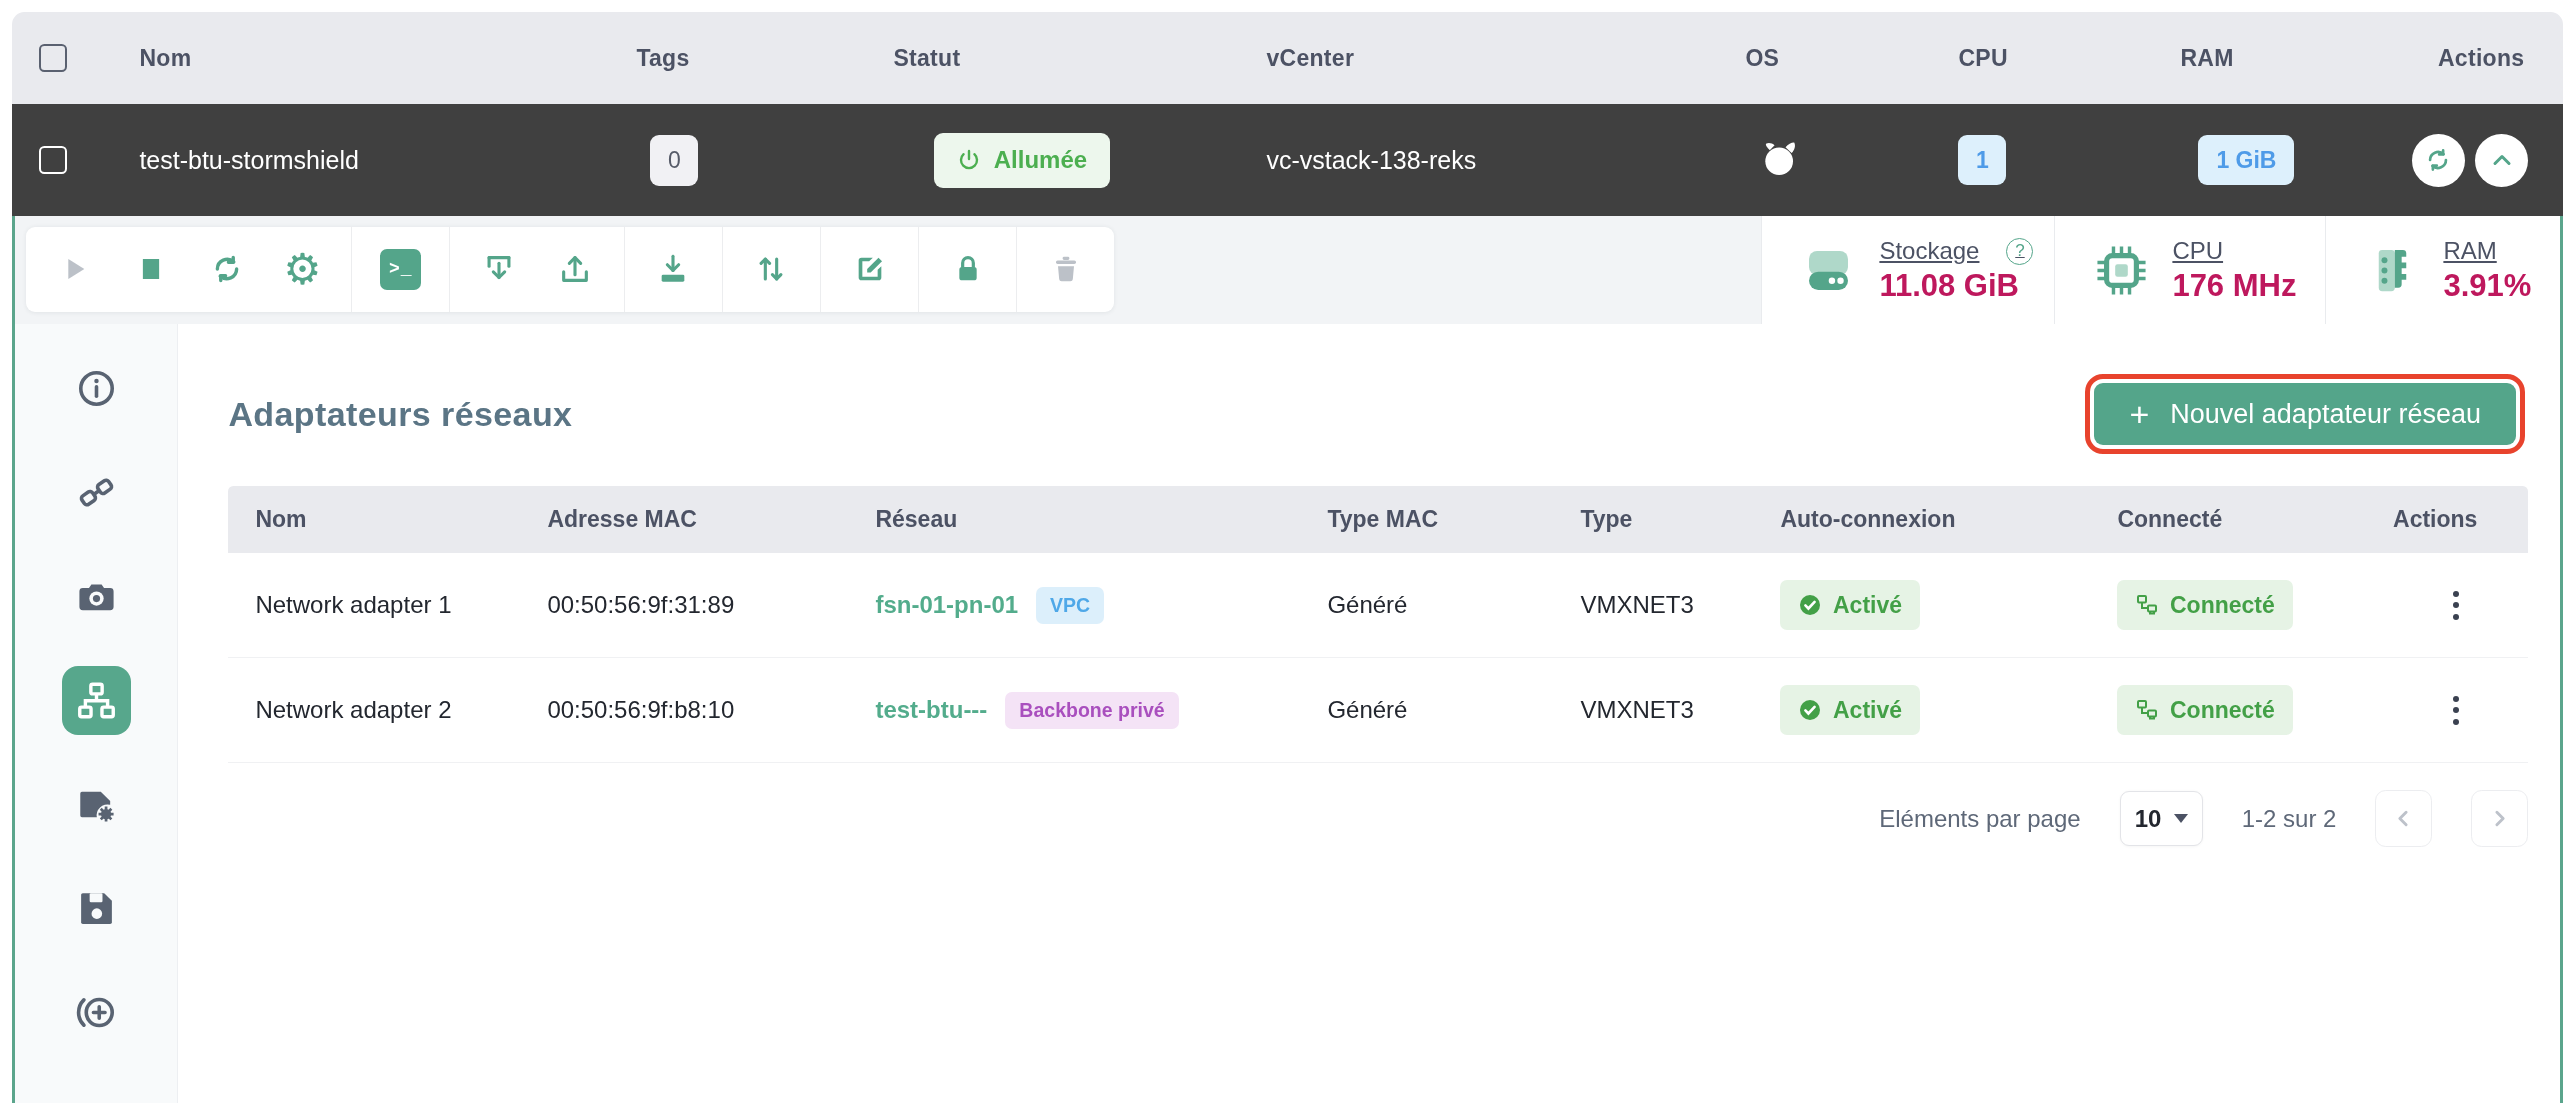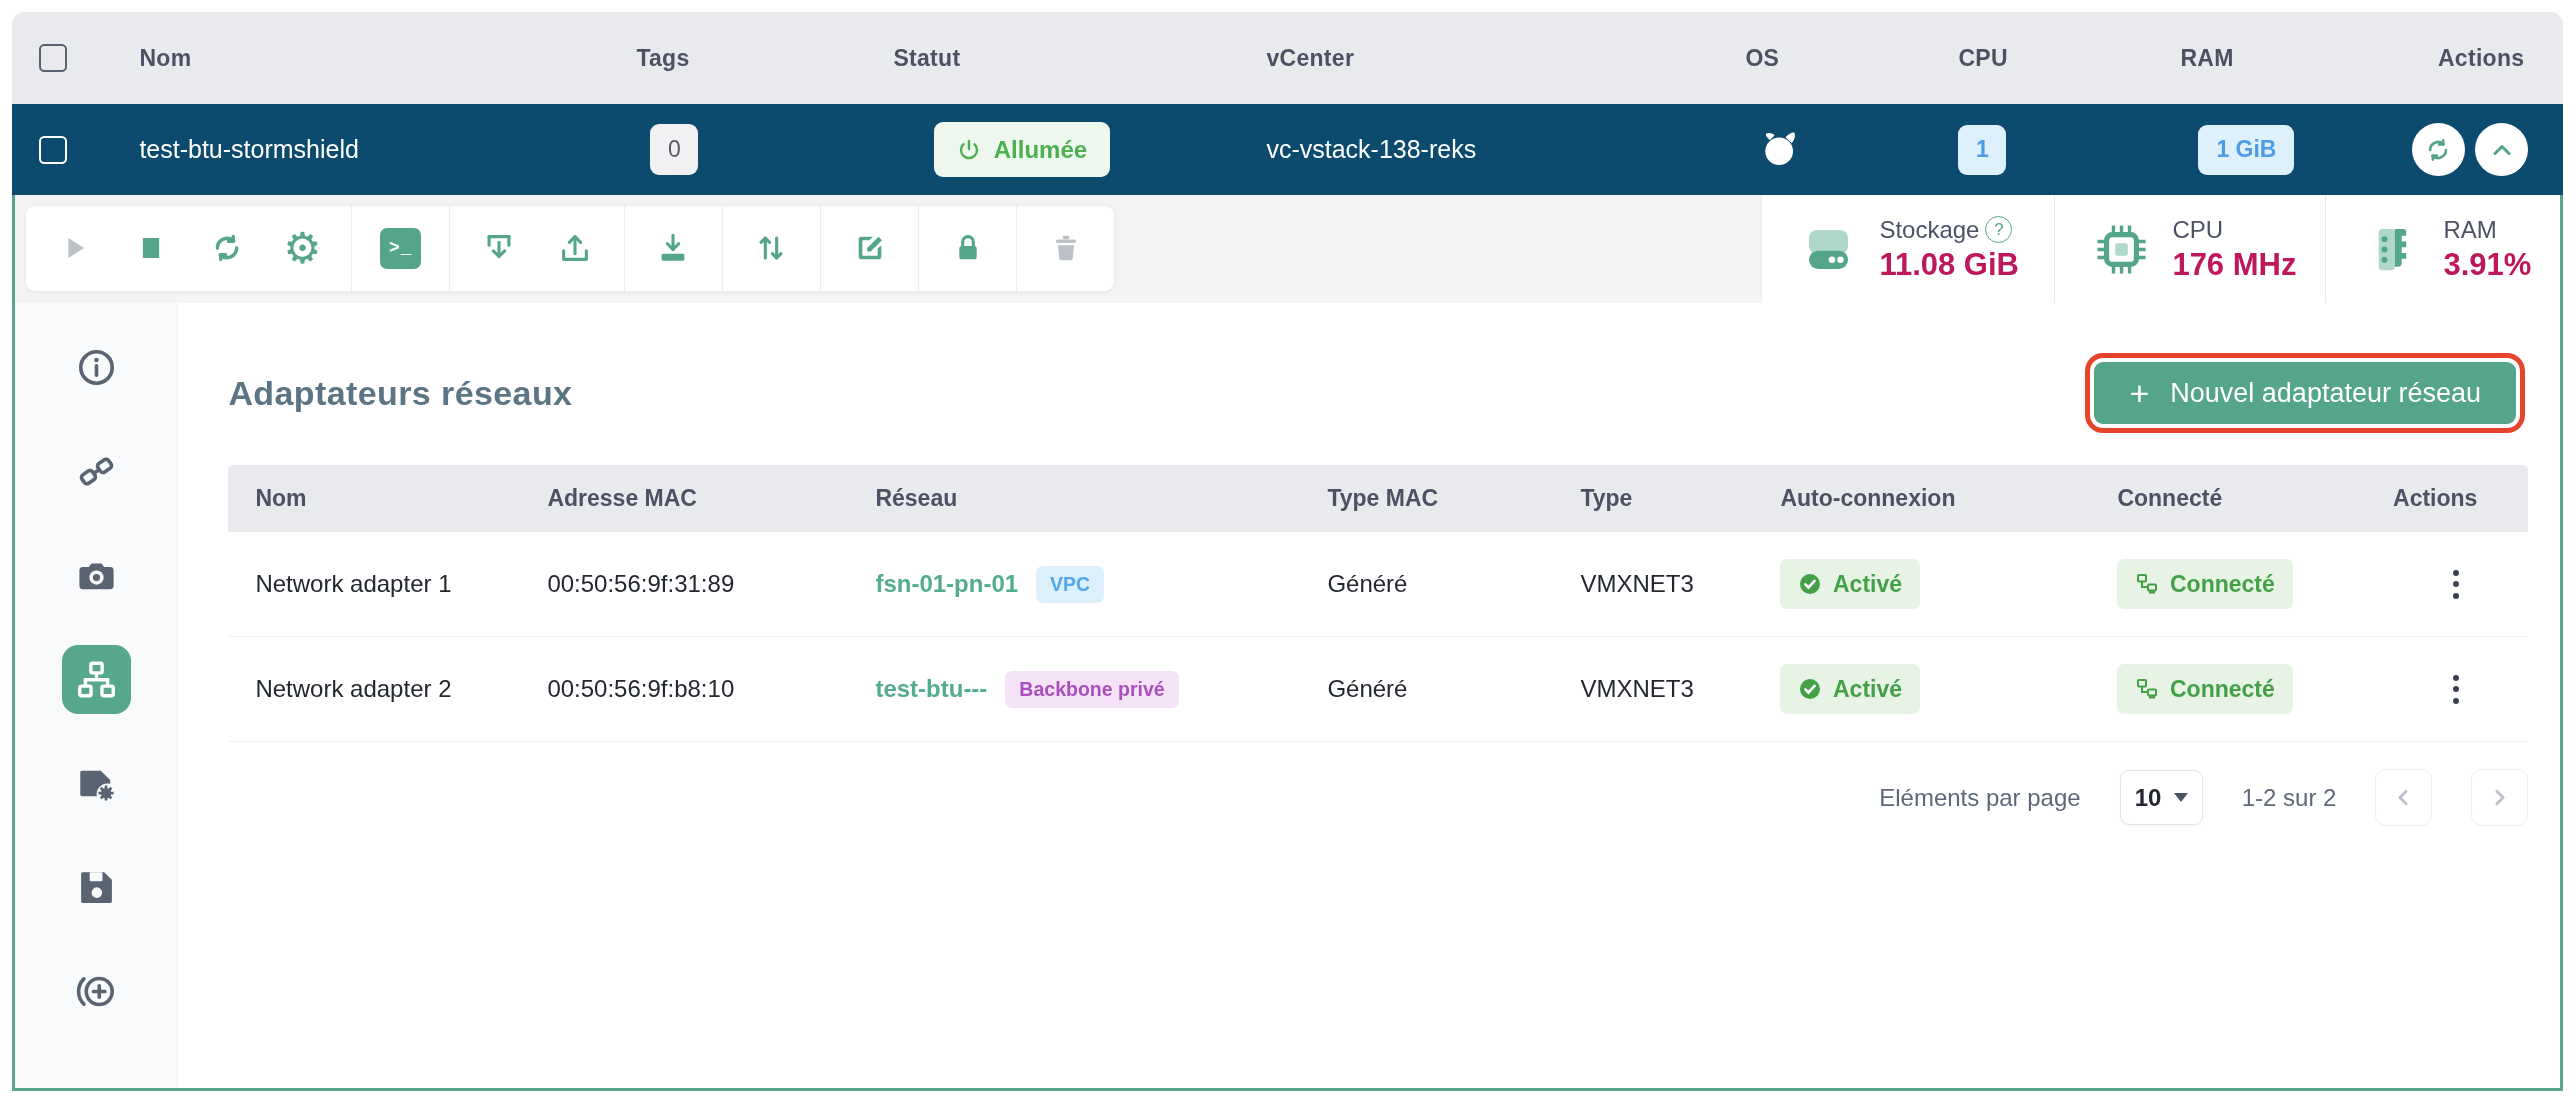--- a/index.html
+++ b/index.html
@@ -10,21 +10,21 @@
 
   
   .grid-row { display:grid; grid-template-columns:106px 497px 257px 373px 479px 213px 222px 240px 1fr; align-items:center; }
   .list-header { background:#E9EAEE; height:92px; }
   .hcell { font-size:23px; font-weight:700; color:#4C5264; padding-left:21px; letter-spacing:0.3px; }
   .hcell.right { text-align:right; padding-right:39px; }
   .cb { width:28px; height:28px; border-radius:5.3px; margin-left:27px; cursor:pointer; }
   .cb.dark { border:2.7px solid #5A6170; }
   .cb.light { border:2.7px solid #fff; }
 
-  .vm-row { background:#0c4a6e; height:91px; color:#fff; }
+  .vm-row { background:#404040; height:112px; color:#fff; }
   .vm-name { font-size:25px; padding-left:21px; }
   .vm-vcenter { font-size:25px; padding-left:21px; }
   .tags-badge { display:inline-flex; align-items:center; justify-content:center; min-width:48px; height:51px;
                 background:#F1F1F4; color:#565B68; border-radius:9px; font-size:23px; margin-left:35px; }
   .cell-flex { display:flex; align-items:center; }
   .status-badge { display:inline-flex; align-items:center; gap:12.4px; background:#EDF7ED; color:#4CAF50;
                   height:55px; padding:0 23px; border-radius:9px; font-size:24px; font-weight:600; margin-left:62px; }
   .os-wrap { padding-left:35px; }
   .chip-badge { display:inline-flex; align-items:center; justify-content:center; min-width:48px; height:50px;
                 background:#DDF0FC; color:#4E9BE8; border-radius:9px; font-size:23px; font-weight:600; padding:0 12.4px; margin-left:21px; }
@@ -45,21 +45,21 @@
   .tbtn { width:76px; height:85px; background:none; border:none; display:flex; align-items:center; justify-content:center;
           color:#54A58A; cursor:pointer; }
   .tbtn.disabled { color:#BCC1C8; }
   .term-box { width:41px; height:41px; background:#54A58A; border-radius:7px; display:flex; align-items:center; justify-content:center;
               color:#fff; font-family:"Liberation Mono",monospace; font-size:18px; font-weight:700; letter-spacing:0.9px; }
   .gear-glyph { font-family:"DejaVu Sans",sans-serif; font-size:43px; line-height:1; }
 
   .stats { position:absolute; right:0; top:0; height:108px; display:flex; background:#fff; }
   .stat { display:flex; align-items:center; gap:23px; padding-left:39px; border-left:0.9px solid #E9EBEE; }
   .stat.s1 { width:293px; } .stat.s2 { width:271px; } .stat.s3 { width:235px; }
-  .stat-label { font-size:24px; color:#4C5264; display:flex; align-items:center; gap:6px; }
+  .stat-label { font-size:24px; color:#4C5264; display:flex; align-items:flex-end; gap:27px;text-decoration:underline; }
   .stat-value { font-size:31px; font-weight:700; color:#be185d; margin-top:3.5px; }
   .help-circle { width:27px; height:27px; border:1.8px solid #54A58A; border-radius:50%; color:#54A58A;
                  font-size:17px; display:inline-flex; align-items:center; justify-content:center; cursor:pointer; }
 
   .body { flex:1; display:flex; min-height:0; }
   .sidebar { width:163px; background:#F8FAFB; border-right:0.9px solid #EDEFF2; padding-top:30px;
              display:flex; flex-direction:column; align-items:center; gap:35px; flex:none; }
   .side-item { width:69px; height:69px; border-radius:16px; border:none; background:transparent; color:#596372;
                display:flex; align-items:center; justify-content:center; cursor:pointer; }
   .side-item.active { background:#57A78C; color:#fff; }

